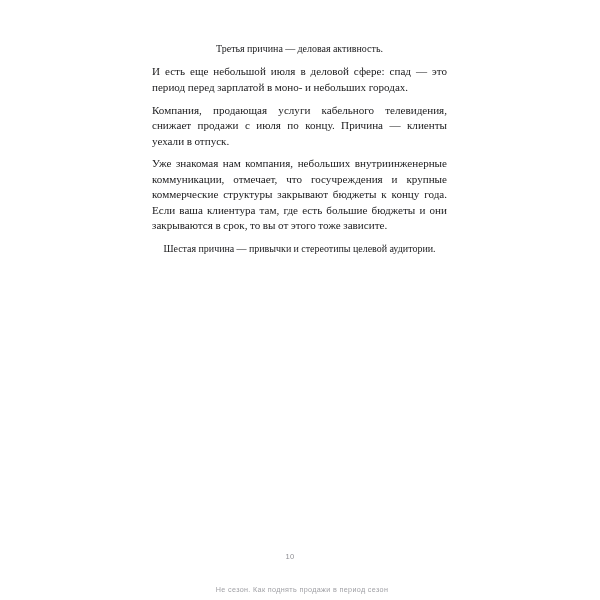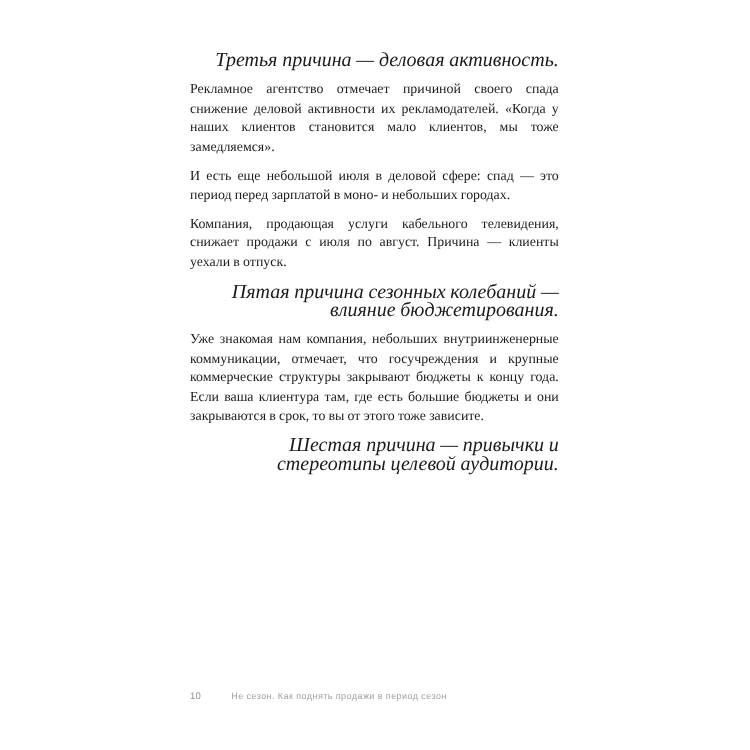--- a/index.html
+++ b/index.html
@@ -36,24 +36,23 @@
     font-size: 11.1px;
     line-height: 15.4px;
     text-align: justify;
     text-justify: inter-word;
     color: #1a1a1c;
     hyphens: manual;
     word-spacing: -0.2px;
   }
 
   .block.heading {
-    font-style: italic;
-    font-size: 16px;
+    font-size: 10px;
     line-height: 15.4px;
-    text-align: right;
+    text-align: center;
     margin-bottom: 8px;
     color: #1a1a1c;
   }
 
   .block.para {
     text-align: justify;
   }
 
   
   .block:last-child {
@@ -64,20 +63,21 @@
     position: absolute;
     left: 152px;
     top: 552px;
     width: 300px;
     display: flex;
     align-items: center;
     font-family: "Liberation Sans", "DejaVu Sans", sans-serif;
     color: #9a9a9f;
     font-size: 7.2px;
     letter-spacing: 0.35px;
+    flex-direction: column;
   }
 
   .footer-page-number {
     width: 33px;
     flex: 0 0 33px;
     color: #8e8e93;
     font-size: 7.6px;
     letter-spacing: 0.2px;
   }
 
@@ -86,24 +86,22 @@
     white-space: nowrap;
   }
 </style>
 </head>
 <body>
 
 <div class="page">
 
   <div class="content">
       <p class="block heading">Третья причина — деловая активность.</p>
-      <p class="block para">Рекламное агентство отмечает причиной своего спада снижение деловой активности их рекламодателей. «Когда у наших клиентов становится мало клиентов, мы тоже замедляемся».</p>
       <p class="block para">И есть еще небольшой июля в деловой сфере: спад — это период перед зарплатой в моно- и небольших городах.</p>
-      <p class="block para">Компания, продающая услуги кабельного телевидения, снижает продажи с июля по август. Причина — клиенты уехали в отпуск.</p>
-      <p class="block heading">Пятая причина сезонных колебаний — влияние бюджетирования.</p>
+      <p class="block para">Компания, продающая услуги кабельного телевидения, снижает продажи с июля по концу. Причина — клиенты уехали в отпуск.</p>
       <p class="block para">Уже знакомая нам компания, небольших внутриинженерные коммуникации, отмечает, что госучреждения и крупные коммерческие структуры закрывают бюджеты к концу года. Если ваша клиентура там, где есть большие бюджеты и они закрываются в срок, то вы от этого тоже зависите.</p>
       <p class="block heading">Шестая причина — привычки и стереотипы целевой аудитории.</p>
     </div>
 
   <div class="footer">
     <span class="footer-page-number">10</span>
     <span class="footer-title">Не сезон. Как поднять продажи в период сезон</span>
   </div>
 
 </div>

